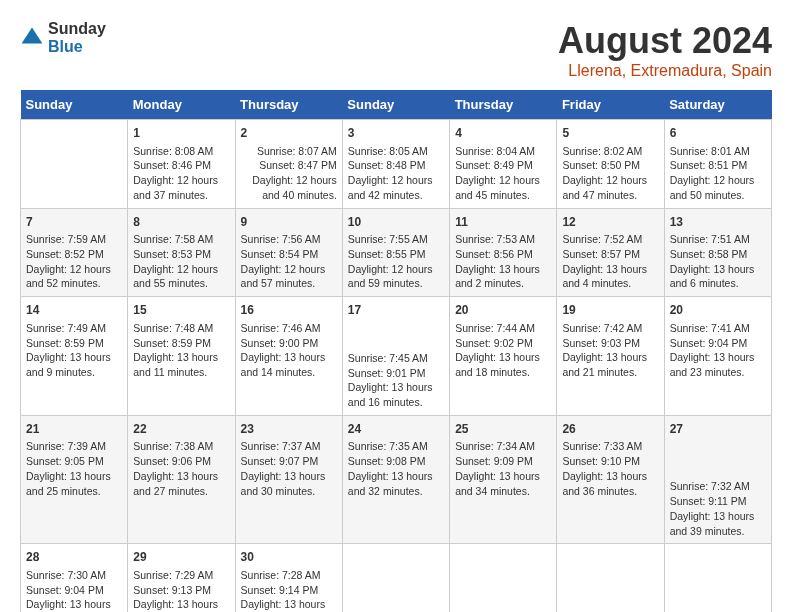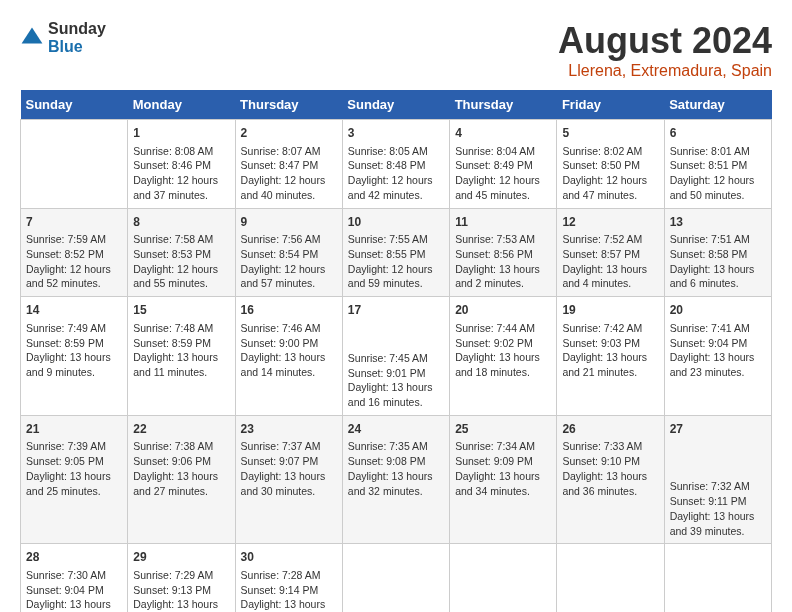--- a/index.html
+++ b/index.html
@@ -115,21 +115,21 @@
         <td class="empty"></td>
         <td>
           <span class="day-num">1</span>
           <div class="day-info" style="white-space: pre-line;">Sunrise: 8:08 AM
 Sunset: 8:46 PM
 Daylight: 12 hours
 and 37 minutes.</div>
         </td>
         <td>
           <span class="day-num">2</span>
-          <div class="day-info" style="white-space: pre-line;">Sunrise: 8:07 AM
+          <div class="day-info" style="white-space: pre-line; text-align: right;">Sunrise: 8:07 AM
 Sunset: 8:47 PM
 Daylight: 12 hours
 and 40 minutes.</div>
         </td>
         <td>
           <span class="day-num">3</span>
           <div class="day-info" style="white-space: pre-line;">Sunrise: 8:05 AM
 Sunset: 8:48 PM
 Daylight: 12 hours
 and 42 minutes.</div>

